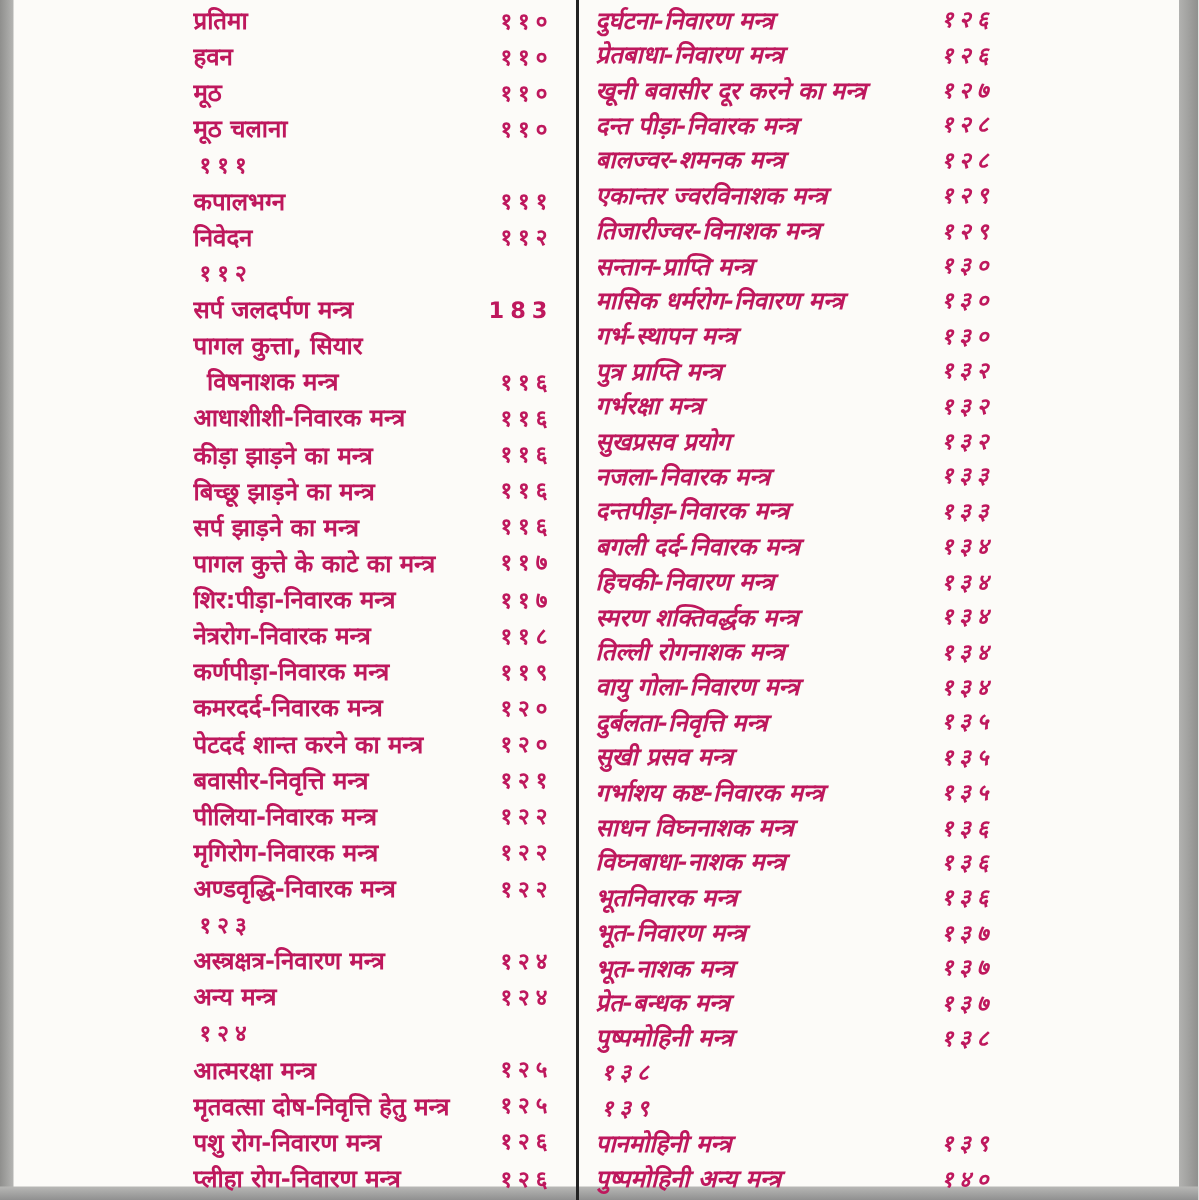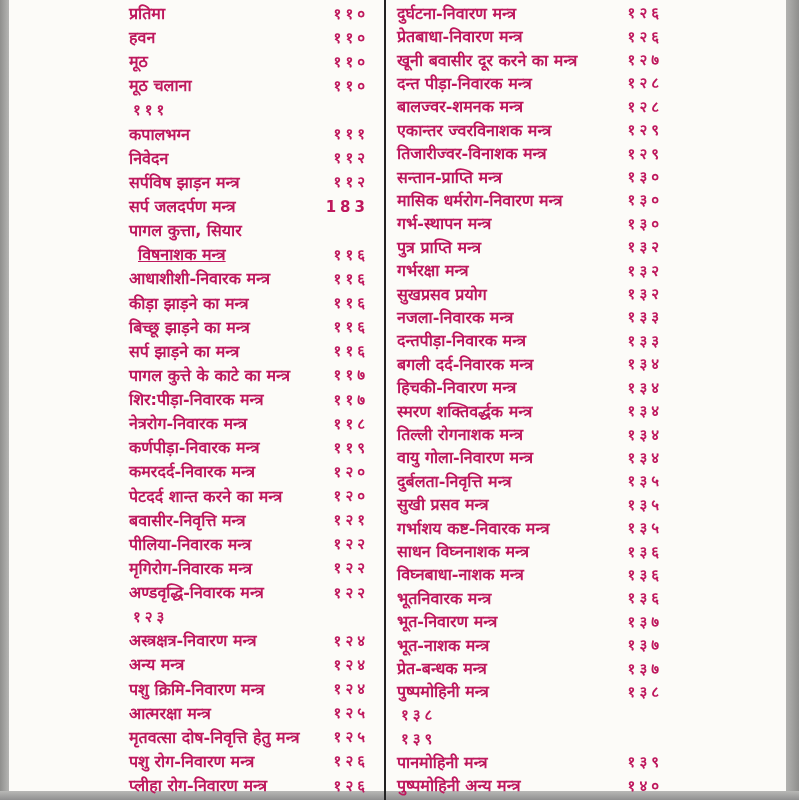--- a/index.html
+++ b/index.html
@@ -17,27 +17,27 @@
     background:linear-gradient(to right,#8f8f8d,#b5b5b3);}
   .edge-right{right:0;top:0;width:13px;height:100%;
     background:linear-gradient(to left,#8f8f8d,#b2b2b0);}
   .edge-bottom{left:0;bottom:0;width:100%;height:9px;
     background:linear-gradient(to top,#909090,#b8b8b6);}
   
   .col-divider{position:absolute;left:384px;top:0;bottom:0;width:2px;background:#222;}
   
   .col{position:absolute;top:2px;height:796px;display:flex;flex-direction:column;}
   .col-left{left:129px;width:240px;}
-  .col-right{left:397px;width:266px;}
+  .col-right{left:397px;width:266px;font-style:italic;}
   .row{flex:1;display:flex;align-items:center;min-height:0;}
   .title{
     flex:1;font-size:16px;font-weight:bold;line-height:1;
     white-space:nowrap;letter-spacing:0;
   }
-  .row.indent .title{padding-left:9px;text-decoration:underline;}
+  .row.indent .title{padding-left:9px;}
   .page{
     font-size:15px;font-weight:bold;line-height:1;
     letter-spacing:4px;text-align:right;white-space:nowrap;
     margin-left:4px;
   }
 </style>
 </head>
 <body>
 
 <div class="scan-page">
@@ -69,21 +69,20 @@
       </div>
       <div class="row">
         <span class="title">कपालभग्न</span>
         <span class="page">१११</span>
       </div>
       <div class="row">
         <span class="title">निवेदन</span>
         <span class="page">११२</span>
       </div>
       <div class="row">
-        <span class="title">सर्पविष झाड़न मन्त्र</span>
         <span class="page">११२</span>
       </div>
       <div class="row">
         <span class="title">सर्प जलदर्पण मन्त्र</span>
         <span class="page">183</span>
       </div>
       <div class="row">
         <span class="title">पागल कुत्ता, सियार</span>
         <span class="page"></span>
       </div>
@@ -152,21 +151,20 @@
       </div>
       <div class="row">
         <span class="title">अस्त्रक्षत्र-निवारण मन्त्र</span>
         <span class="page">१२४</span>
       </div>
       <div class="row">
         <span class="title">अन्य मन्त्र</span>
         <span class="page">१२४</span>
       </div>
       <div class="row">
-        <span class="title">पशु क्रिमि-निवारण मन्त्र</span>
         <span class="page">१२४</span>
       </div>
       <div class="row">
         <span class="title">आत्मरक्षा मन्त्र</span>
         <span class="page">१२५</span>
       </div>
       <div class="row">
         <span class="title">मृतवत्सा दोष-निवृत्ति हेतु मन्त्र</span>
         <span class="page">१२५</span>
       </div>

